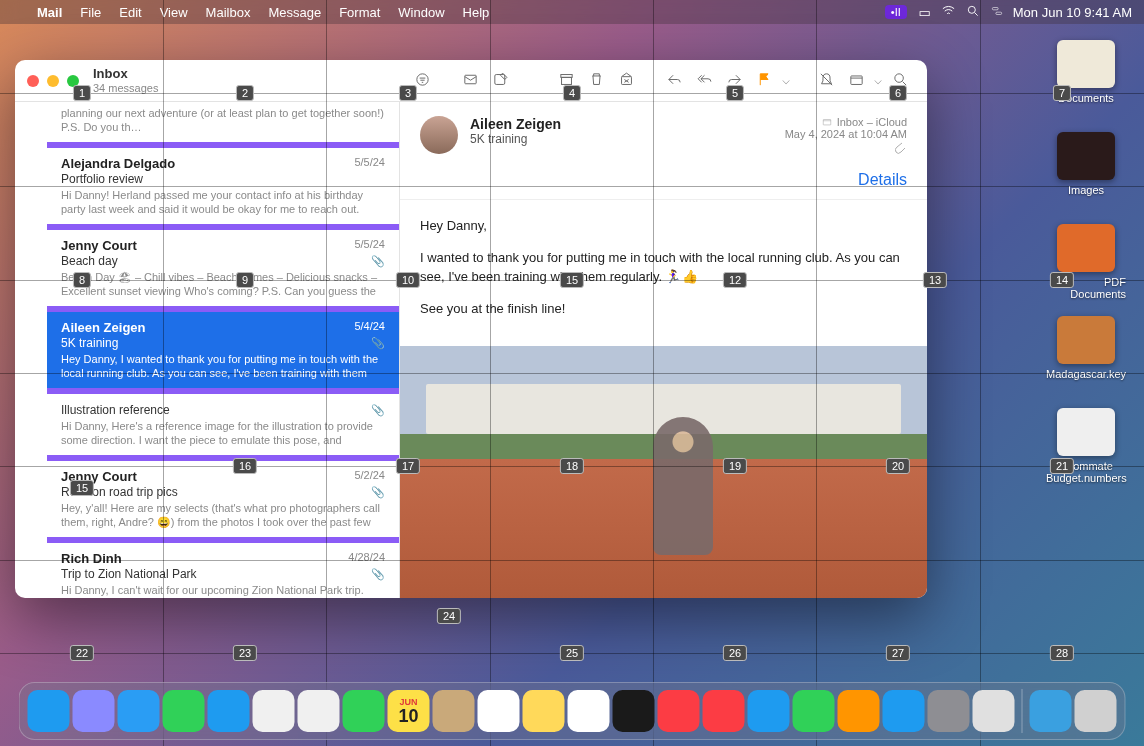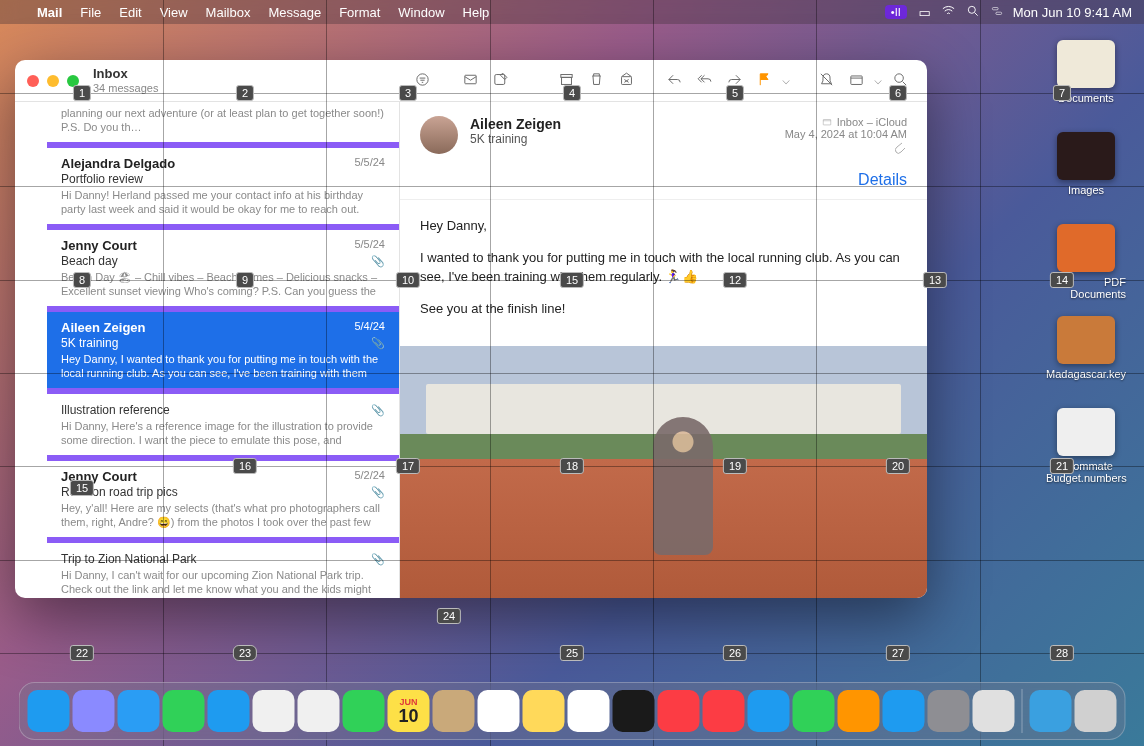--- a/index.html
+++ b/index.html
@@ -246,20 +246,24 @@
             <span class="from">Jenny Court</span>
             <span class="date">5/2/24</span>
           </div>
           <div class="subj">
             <span>Reunion road trip pics</span>
             <span class="clip">📎</span>
           </div>
           <div class="prev">Hey, y'all! Here are my selects (that's what pro photographers call them, right, Andre? 😄) from the photos I took over the past few days. These are some of my…</div>
         </div>
         <div class="msg">
+          <div class="row1">
+            <span class="from">Rich Dinh</span>
+            <span class="date">4/28/24</span>
+          </div>
           <div class="subj">
             <span>Trip to Zion National Park</span>
             <span class="clip">📎</span>
           </div>
           <div class="prev">Hi Danny, I can't wait for our upcoming Zion National Park trip. Check out the link and let me know what you and the kids might want to do. MEMORABLE THINGS T…</div>
         </div>
       </div>
     <div class="reader">
       <div class="rhdr">
         <div class="rhdr-top">
@@ -327,21 +331,21 @@
     <div class="gnum" style="left: 898px; top: 280px; margin-left: 37px;">13</div>
     <div class="gnum" style="left: 1062px; top: 280px;">14</div>
     <div class="gnum" style="left: 82px; top: 488px;">15</div>
     <div class="gnum" style="left: 245px; top: 466px;">16</div>
     <div class="gnum" style="left: 408px; top: 466px;">17</div>
     <div class="gnum" style="left: 572px; top: 466px;">18</div>
     <div class="gnum" style="left: 735px; top: 466px;">19</div>
     <div class="gnum" style="left: 898px; top: 466px;">20</div>
     <div class="gnum" style="left: 1062px; top: 466px;">21</div>
     <div class="gnum" style="left: 82px; top: 653px;">22</div>
-    <div class="gnum" style="left: 245px; top: 653px; border-radius: 6px;">23</div>
+    <div class="gnum" style="left: 245px; top: 653px;">23</div>
     <div class="gnum" style="left: 408px; top: 616px; margin-left: 41px;">24</div>
     <div class="gnum" style="left: 572px; top: 653px;">25</div>
     <div class="gnum" style="left: 735px; top: 653px;">26</div>
     <div class="gnum" style="left: 898px; top: 653px;">27</div>
     <div class="gnum" style="left: 1062px; top: 653px;">28</div>
   </div>
 
 <div class="dock" id="dock">
     <div class="ditem" style="background: rgb(30, 155, 240);"></div>
     <div class="ditem" style="background: rgb(138, 138, 255);"></div>

